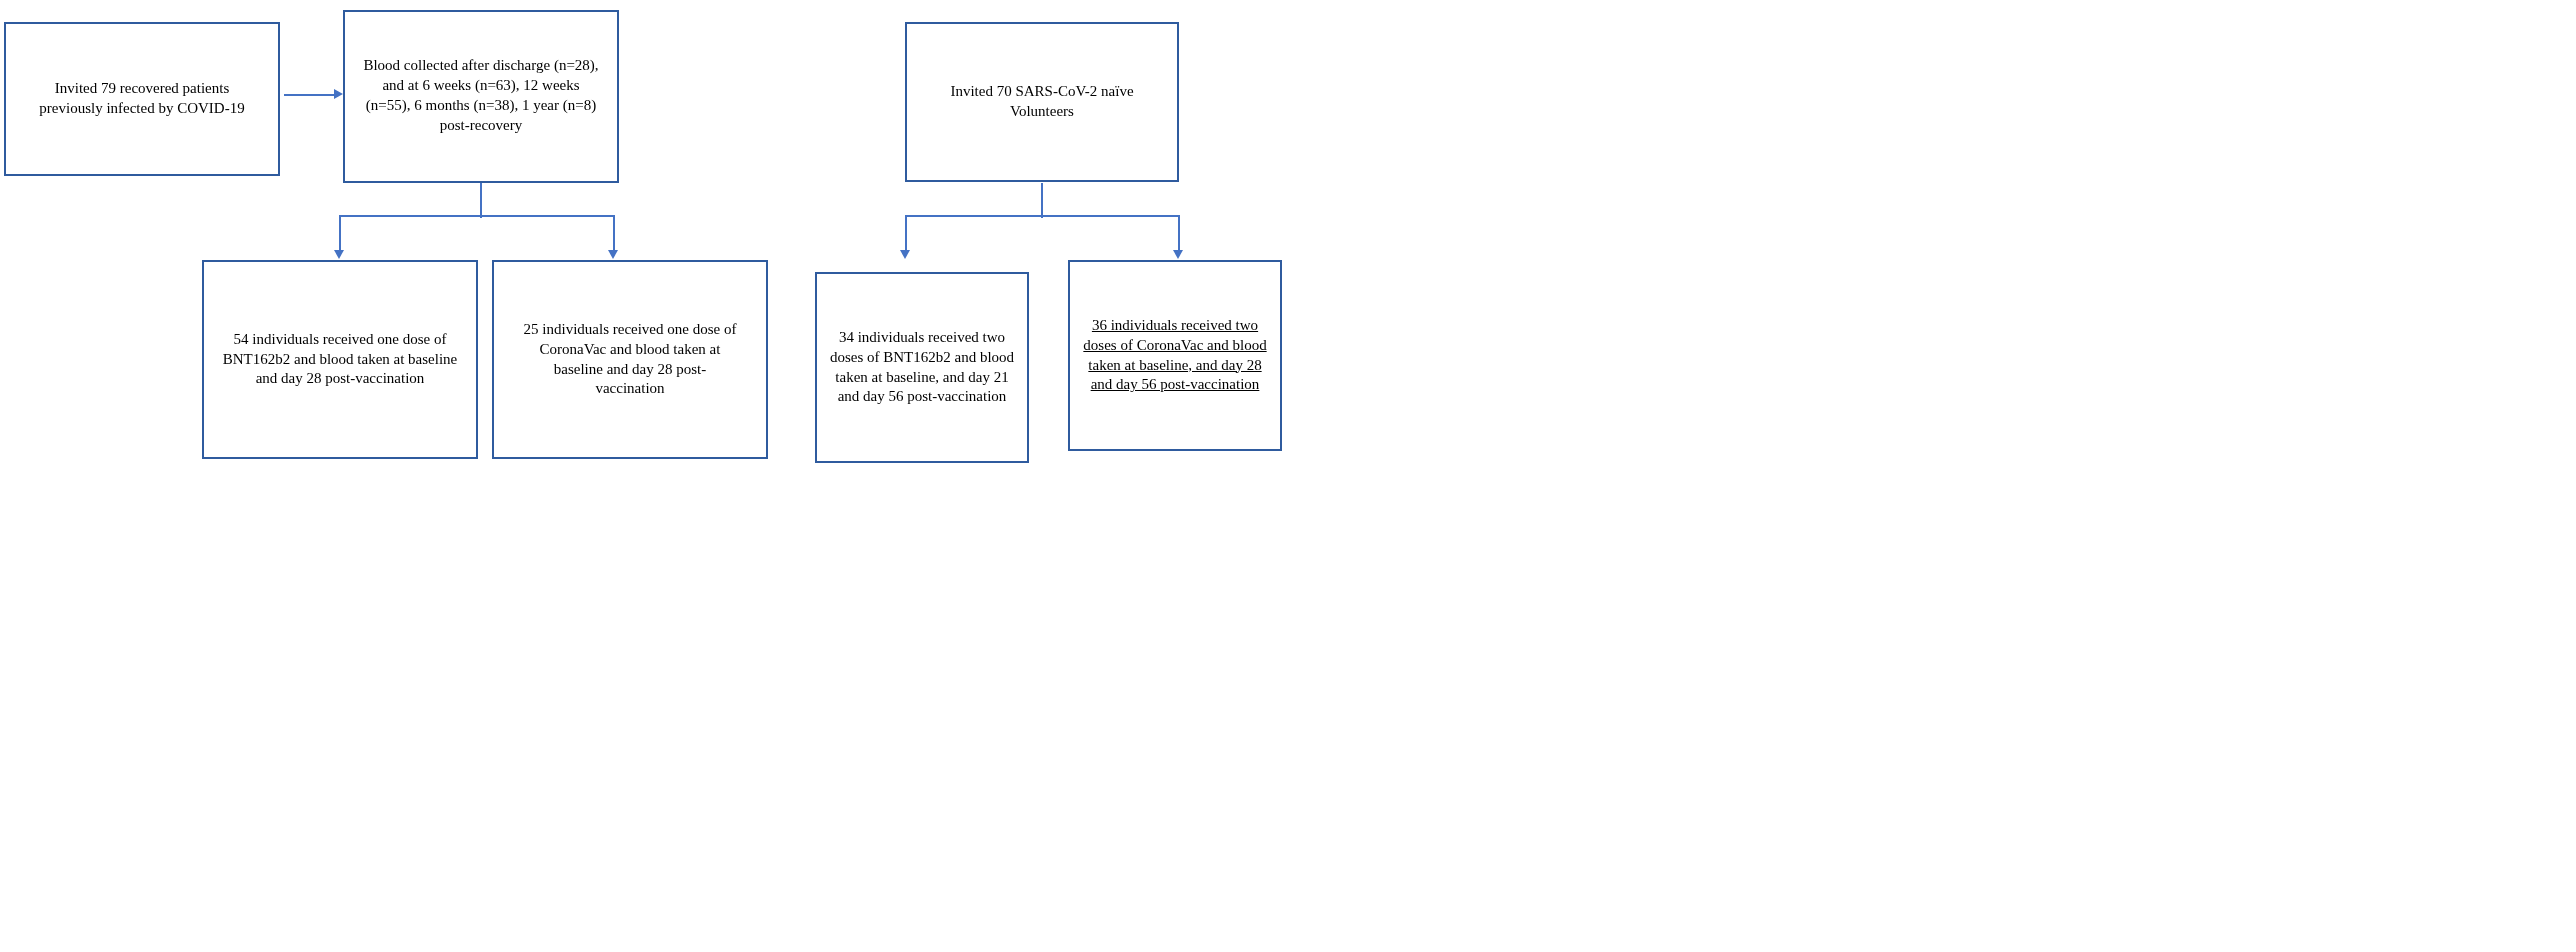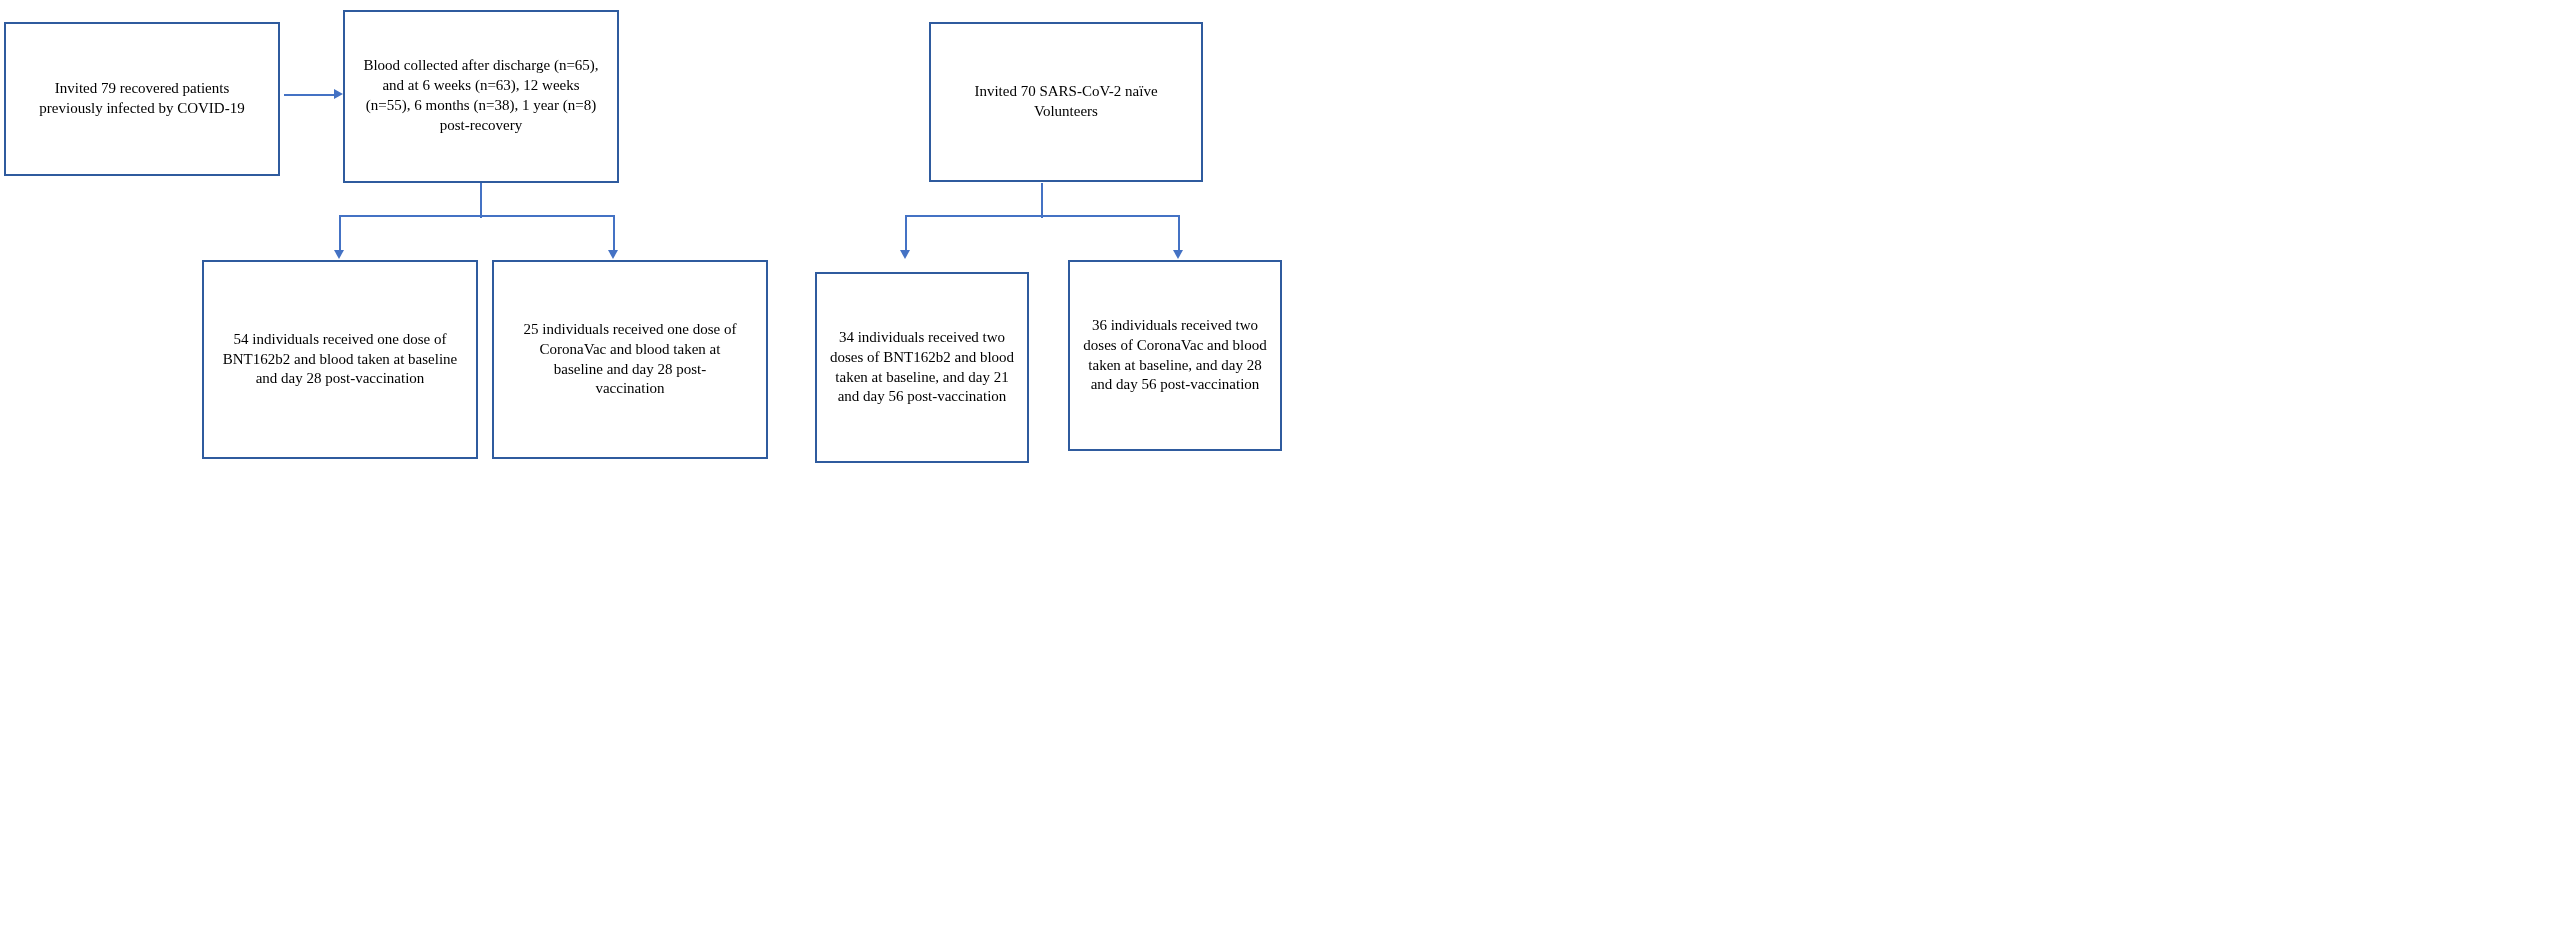--- a/index.html
+++ b/index.html
@@ -25,26 +25,26 @@
     align-items: center;
     justify-content: center;
     text-align: center;
     font-size: 15px;
     line-height: 1.33;
   }
   .box span { display: block; }
   
   .box-a { left: 4px;   top: 22px;  width: 276px; height: 154px; padding: 0 29px; }
   .box-b { left: 343px;  top: 9.5px;  width: 276px; height: 173px; padding: 0 16px; }
-  .box-c { left: 905px; top: 22px;  width: 274px; height: 160px; padding: 0 27px; margin-left: 24px; }
+  .box-c { left: 905px; top: 22px;  width: 274px; height: 160px; padding: 0 27px; }
   
   .box-1 { left: 202px;  top: 260px; width: 276px; height: 199px; padding: 0 11px; }
   .box-2 { left: 492px;  top: 260px; width: 276px; height: 199px; padding: 0 28px; }
   .box-3 { left: 815px; top: 260px; width: 214px; height: 191px; padding: 0 9.5px; margin-top: 12px; }
-  .box-4 { left: 1068px; top: 260px; width: 214px; height: 191px; padding: 0 9.5px; }
+  .box-4 { left: 1068px; top: 260px; width: 214px; height: 191px; padding: 0 9.5px; text-decoration: underline; }
 
   .line {
     position: absolute;
     background: #4472c4;
   }
   .tri {
     position: absolute;
     width: 0;
     height: 0;
   }
@@ -62,21 +62,21 @@
 </head>
 <body>
 
 <div class="canvas">
 
   <div class="box box-a">
     <span>Invited 79 recovered patients previously infected by COVID-19</span>
   </div>
 
   <div class="box box-b">
-    <span>Blood collected after discharge (n=65), and at 6 weeks (n=63), 12 weeks (n=55), 6 months (n=38), 1 year (n=8) post-recovery</span>
+    <span>Blood collected after discharge (n=28), and at 6 weeks (n=63), 12 weeks (n=55), 6 months (n=38), 1 year (n=8) post-recovery</span>
   </div>
 
   <div class="box box-c">
     <span>Invited 70 SARS-CoV-2 naïve Volunteers</span>
   </div>
 
   <div class="box box-1">
     <span>54 individuals received one dose of BNT162b2 and blood taken at baseline and  day 28 post-vaccination</span>
   </div>
 

